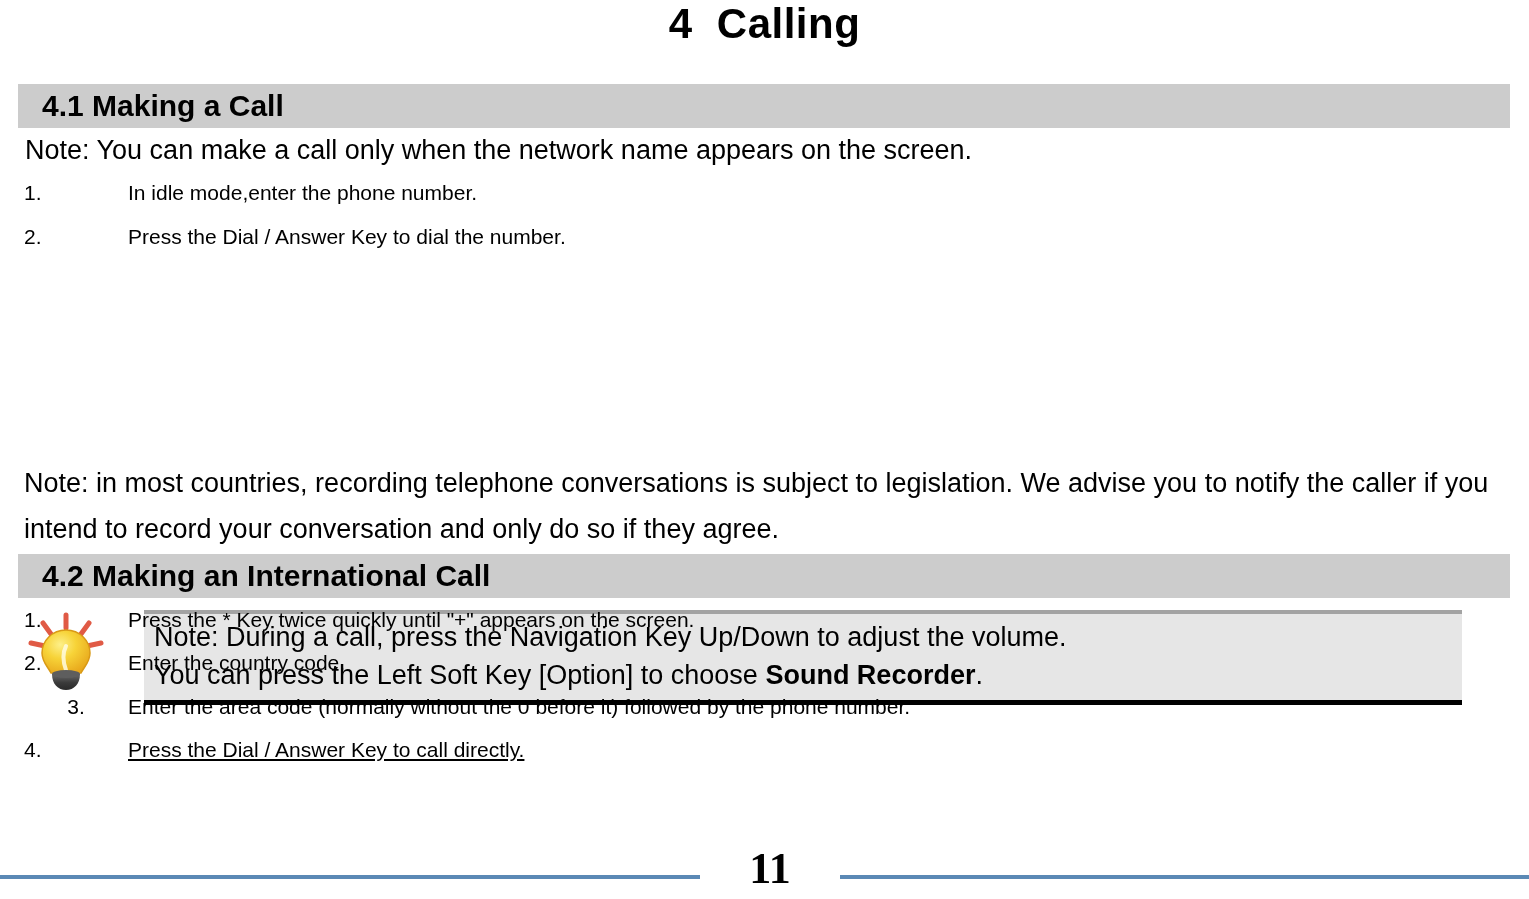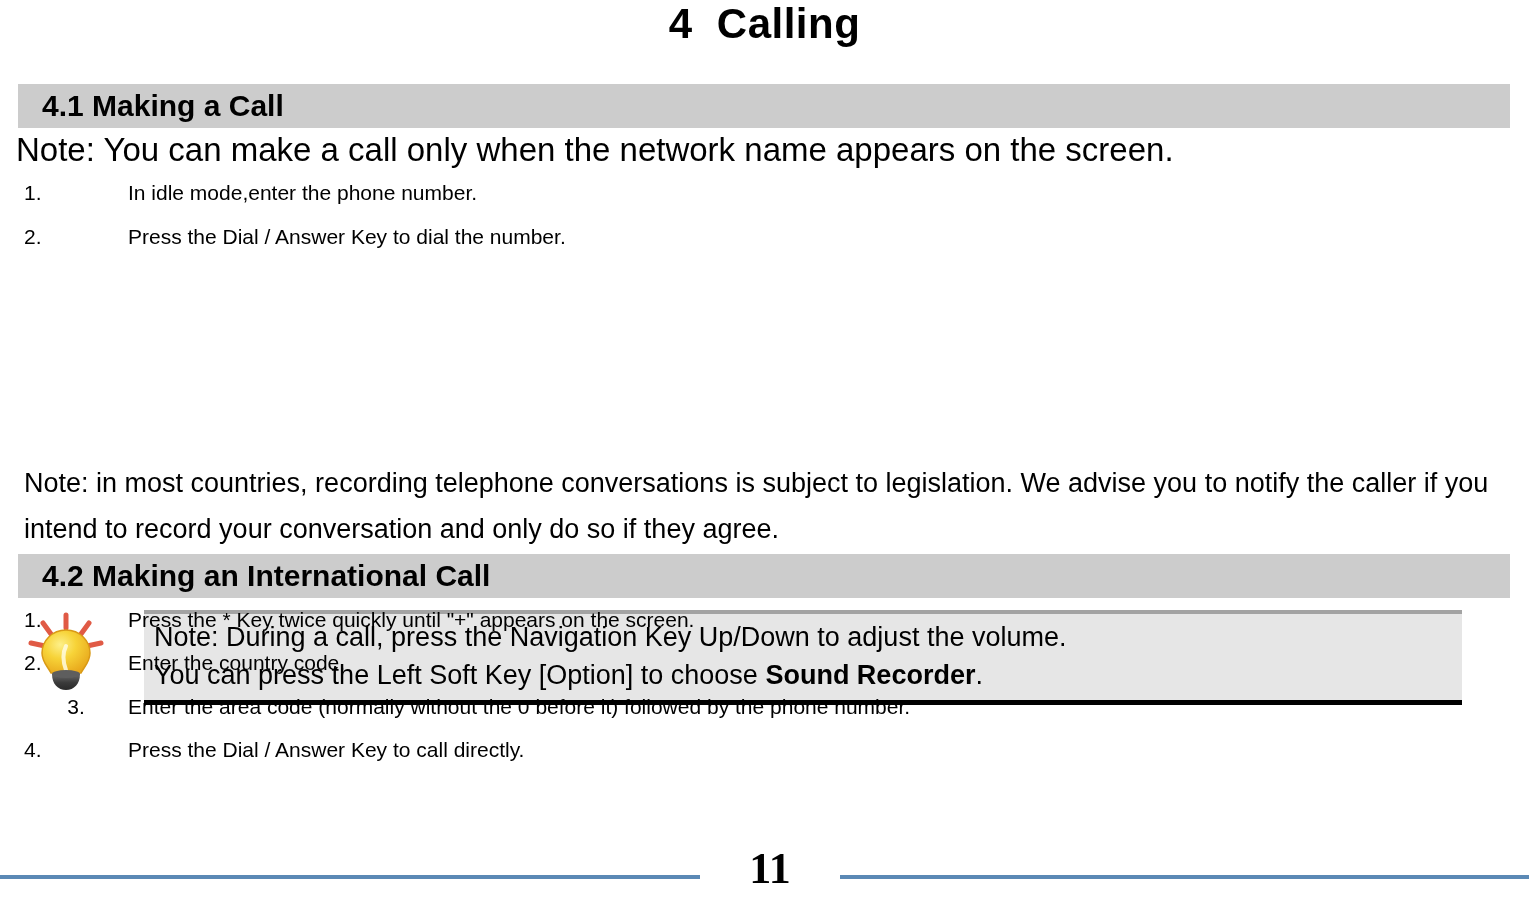--- a/index.html
+++ b/index.html
@@ -49,22 +49,22 @@
     padding-left: 24px;
     box-sizing: border-box;
     white-space: nowrap;
   }
   .section-bar-1 { top: 84px; }
   .section-bar-2 { top: 554px; }
 
   
   .body-line {
     position: absolute;
-    left: 16px;
-    font-size: 33px;
+    left: 25px;
+    font-size: 27px;
     line-height: 34px;
     white-space: nowrap;
   }
 
   .list-item {
     position: absolute;
     left: 24px;
     font-size: 21px;
     line-height: 34px;
     white-space: nowrap;
@@ -213,21 +213,21 @@
 
   <div class="list-item" style="top:603px;">
     <span class="list-num">1.</span><span>Press the * Key twice quickly until "+" appears on the screen.</span>
   </div>
   <div class="list-item" style="top:646px;">
     <span class="list-num">2.</span><span>Enter the country code.</span>
   </div>
   <div class="list-item" style="top:690px;text-align:center;">
     <span class="list-num">3.</span><span>Enter the area code (normally without the 0 before it) followed by the phone number.</span>
   </div>
-  <div class="list-item" style="top:733px;">
+  <div class="list-item" style="top:733px;text-decoration:underline;">
     <span class="list-num">4.</span><span>Press the Dial / Answer Key to call directly.</span>
   </div>
 
   <div class="footer">
     <div class="footer-rule footer-rule-left"></div>
     <div class="page-number">11</div>
     <div class="footer-rule footer-rule-right"></div>
   </div>
 
 </div>

